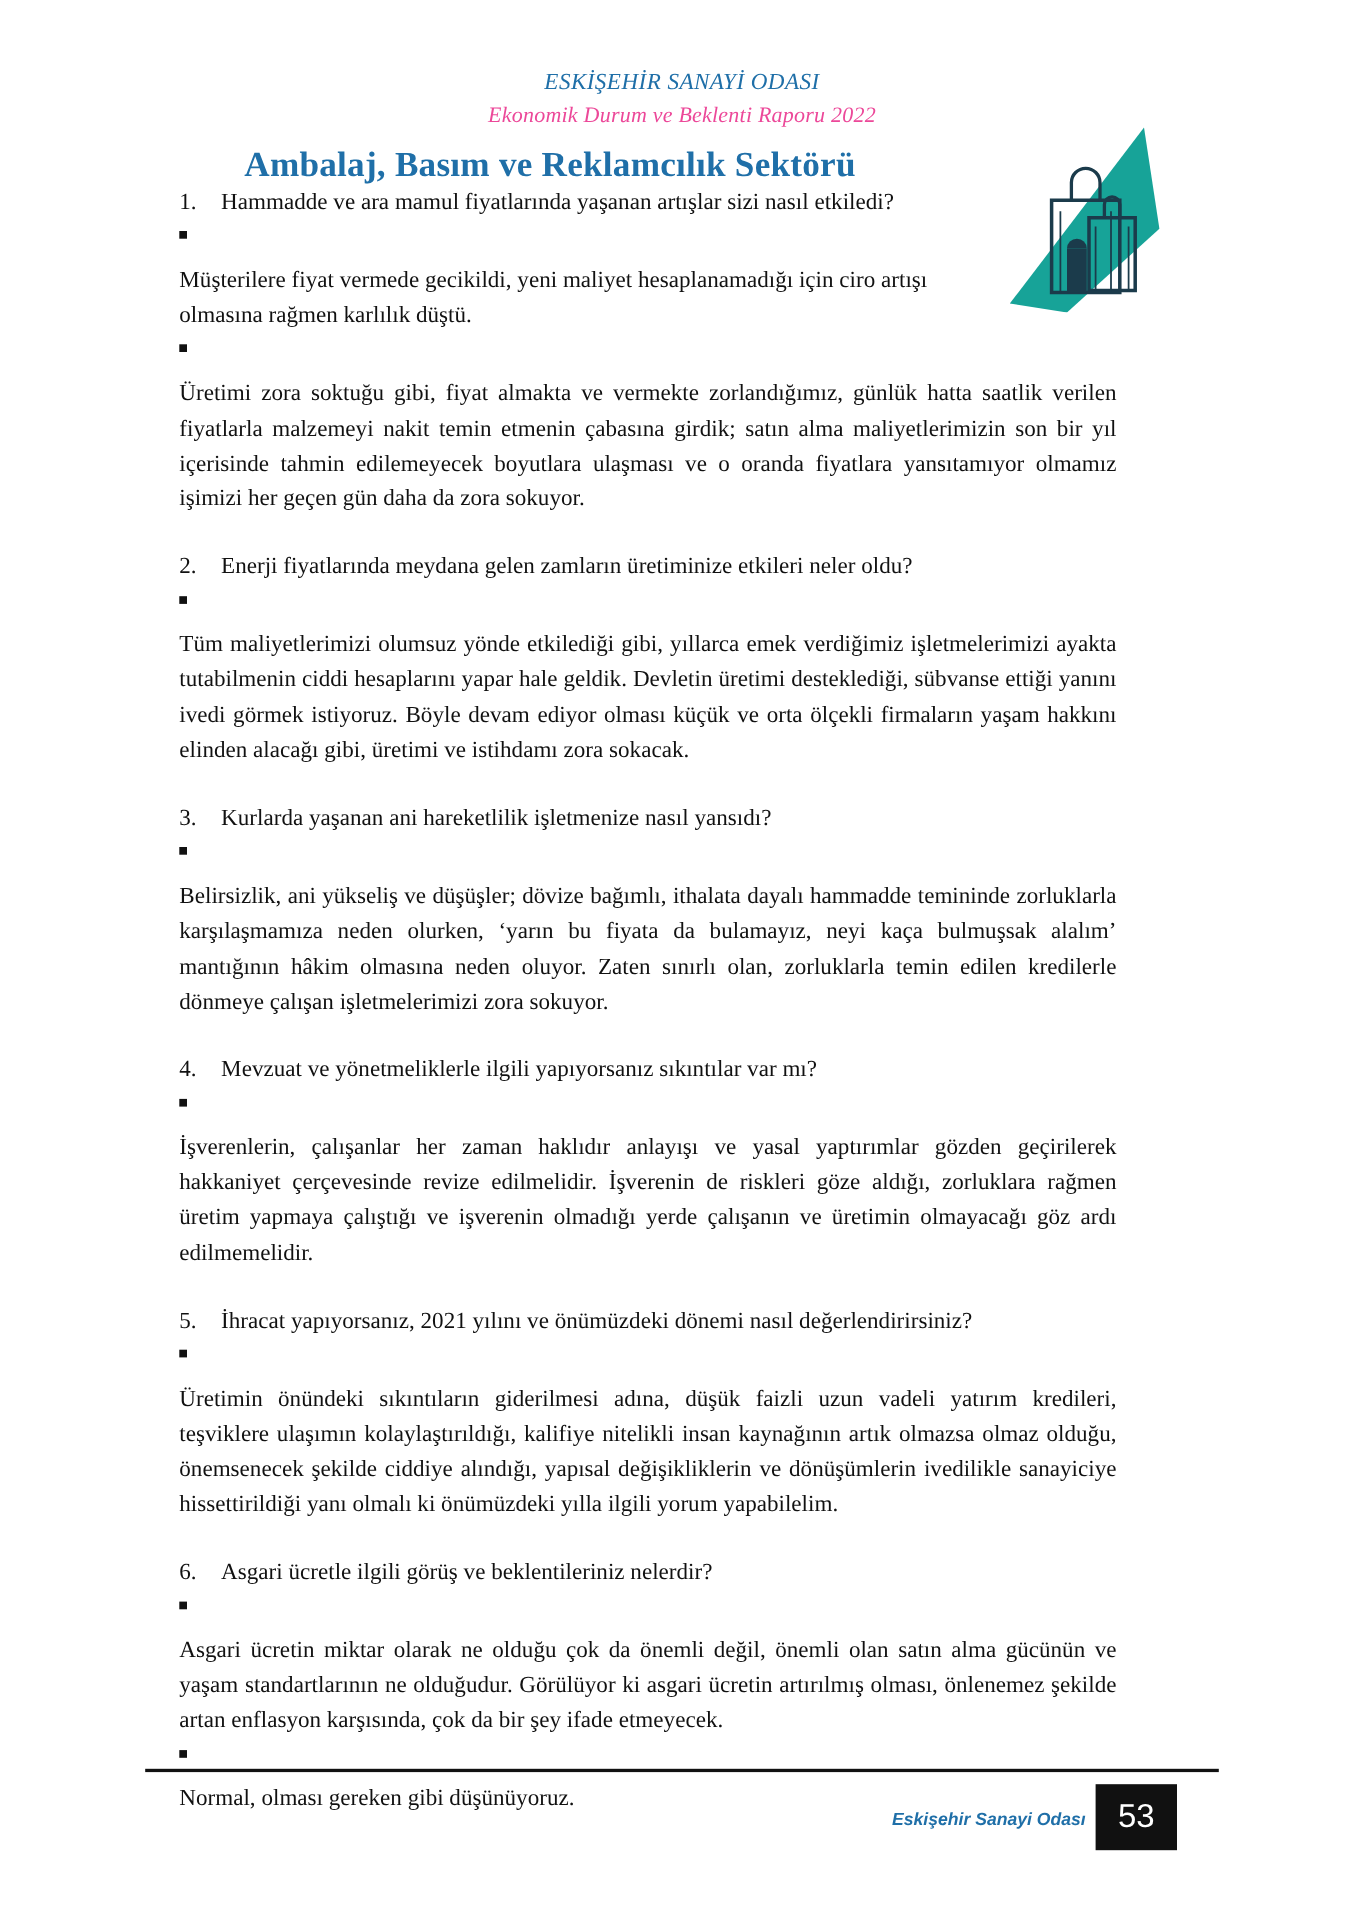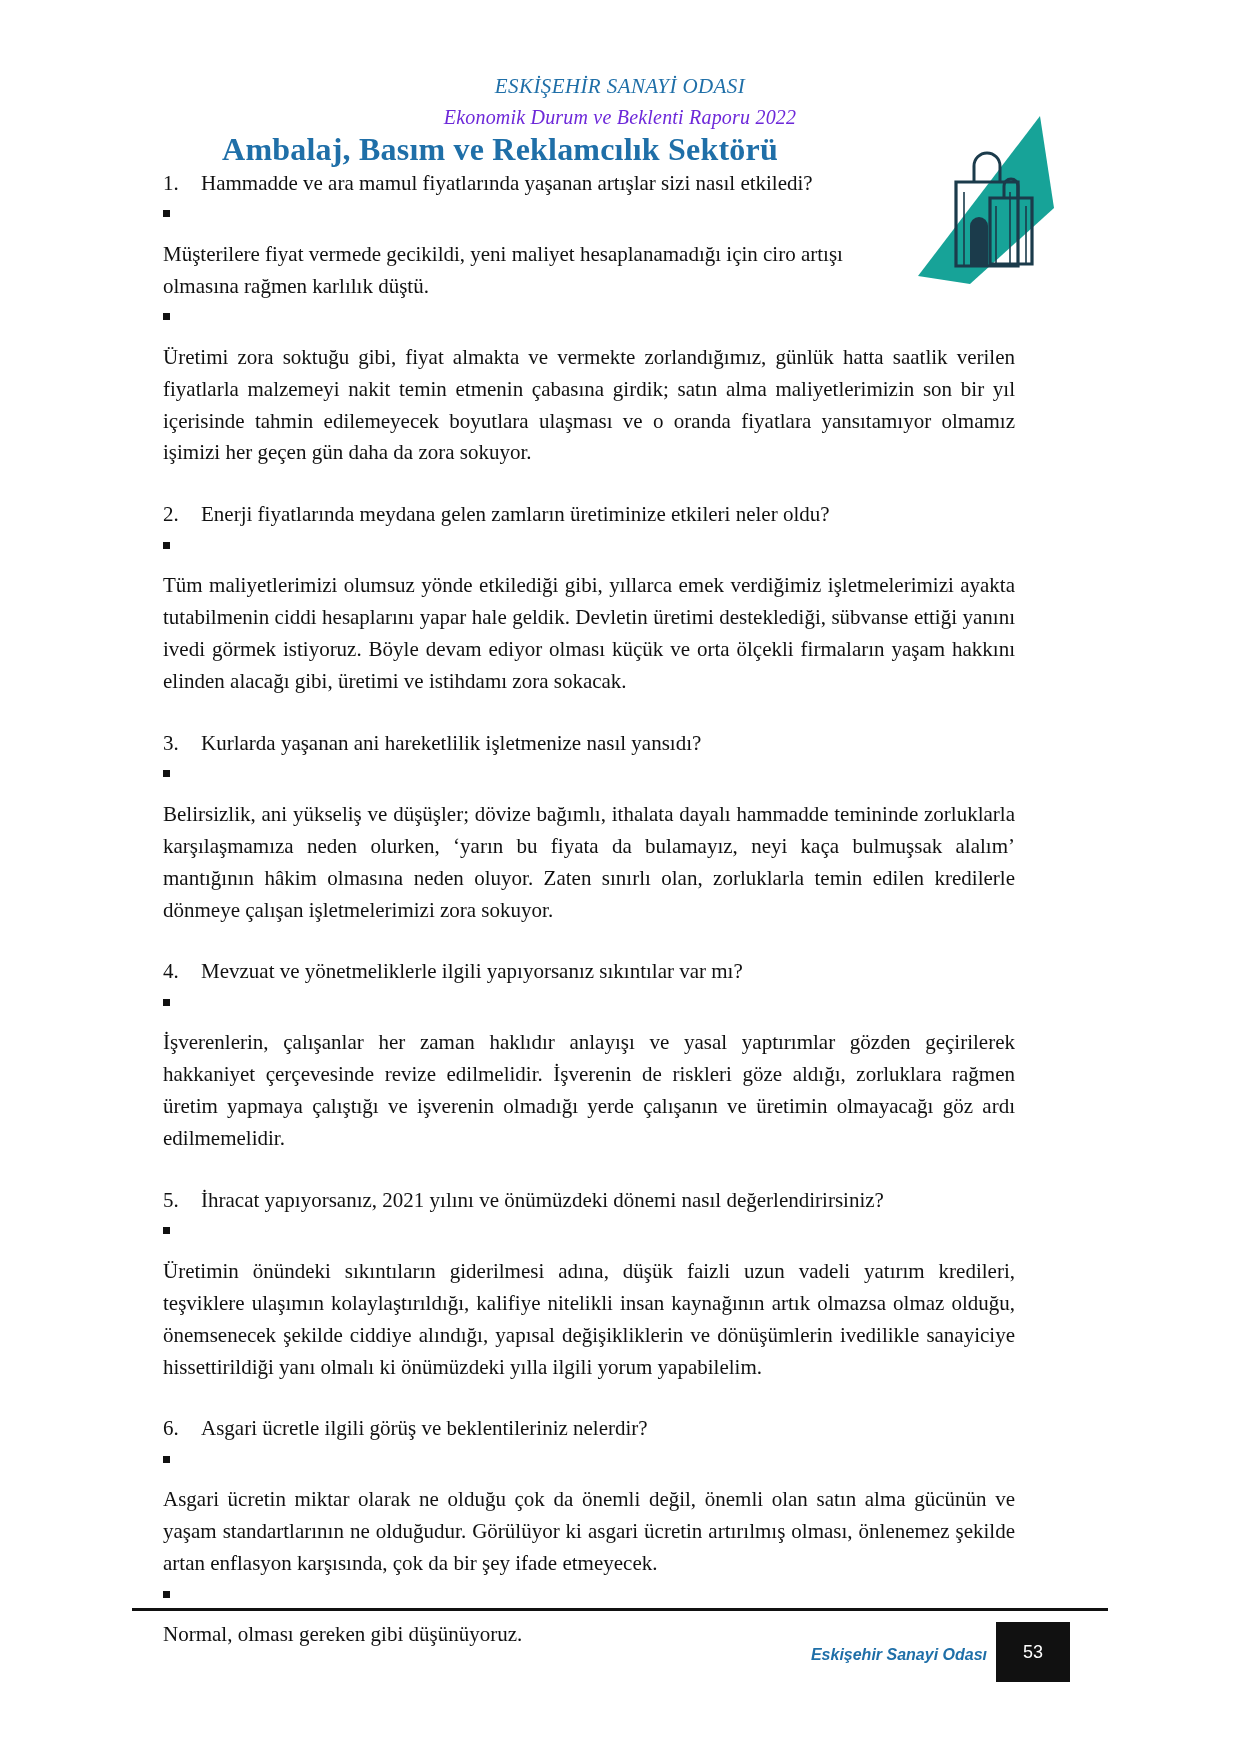--- a/index.html
+++ b/index.html
@@ -14,39 +14,39 @@
     background: #ffffff;
     overflow: hidden;
     font-family: "Liberation Serif", "DejaVu Serif", serif;
     color: #111111;
     box-sizing: border-box;
   }
 
   
   .doc-header {
     position: absolute;
-    top: 72px;
+    top: 60px;
     left: 0;
     width: 1240px;
     text-align: center;
     line-height: 1.35;
   }
   .org-name {
     font-family: "Liberation Serif", "DejaVu Serif", serif;
     font-style: italic;
     font-size: 21px;
     letter-spacing: 0.4px;
     color: #1f6fa8;
   }
   .report-name {
     font-family: "Liberation Serif", "DejaVu Serif", serif;
     font-style: italic;
     font-size: 20px;
     letter-spacing: 0.2px;
-    color: #6d28d9;
+    color: #ec4899;
     margin-top: 4px;
   }
 
   
   .section-title {
     position: absolute;
     top: 131px;
     left: 0;
     width: 1000px;
     text-align: center;
@@ -142,21 +142,21 @@
   }
   .page-badge {
     position: absolute;
     top: 1622px;
     left: 996px;
     width: 74px;
     height: 60px;
     background: #111111;
     color: #ffffff;
     font-family: "Liberation Sans", "DejaVu Sans", sans-serif;
-    font-size: 18px;
+    font-size: 30px;
     display: flex;
     align-items: center;
     justify-content: center;
   }
 </style>
 </head>
 <body>
 
 <div class="page">
 

